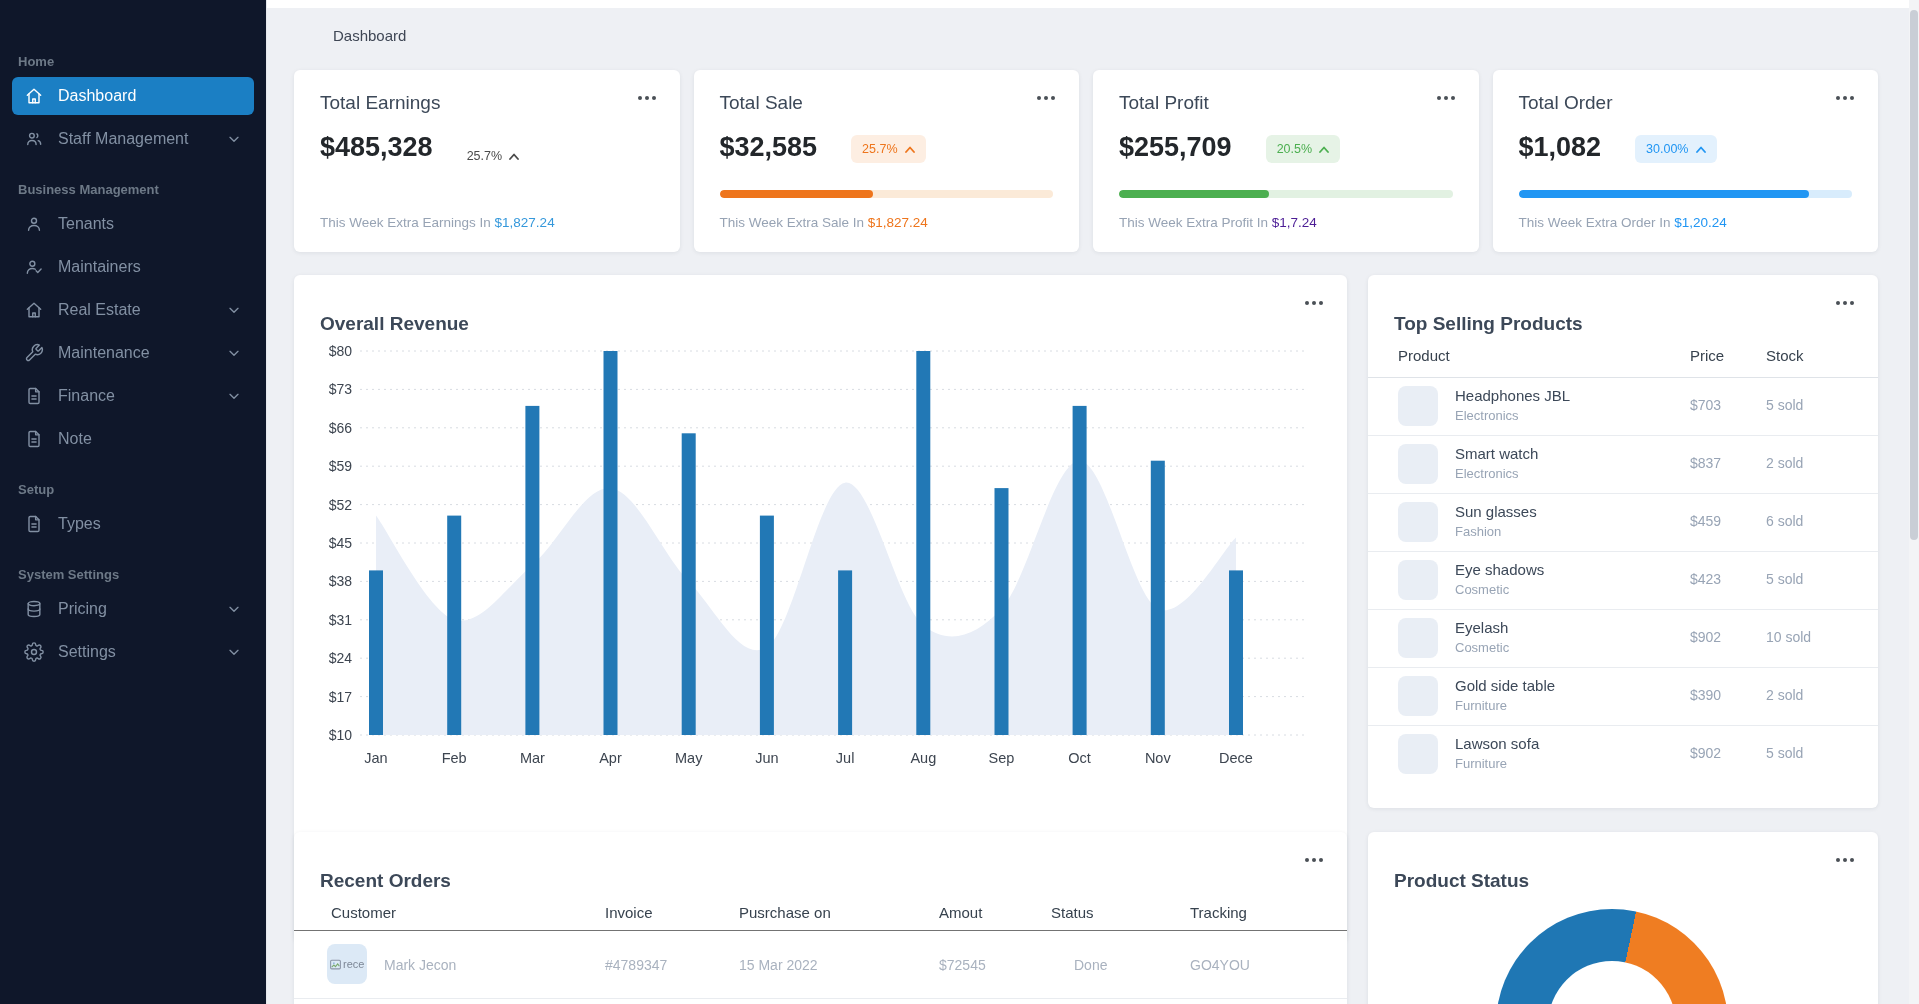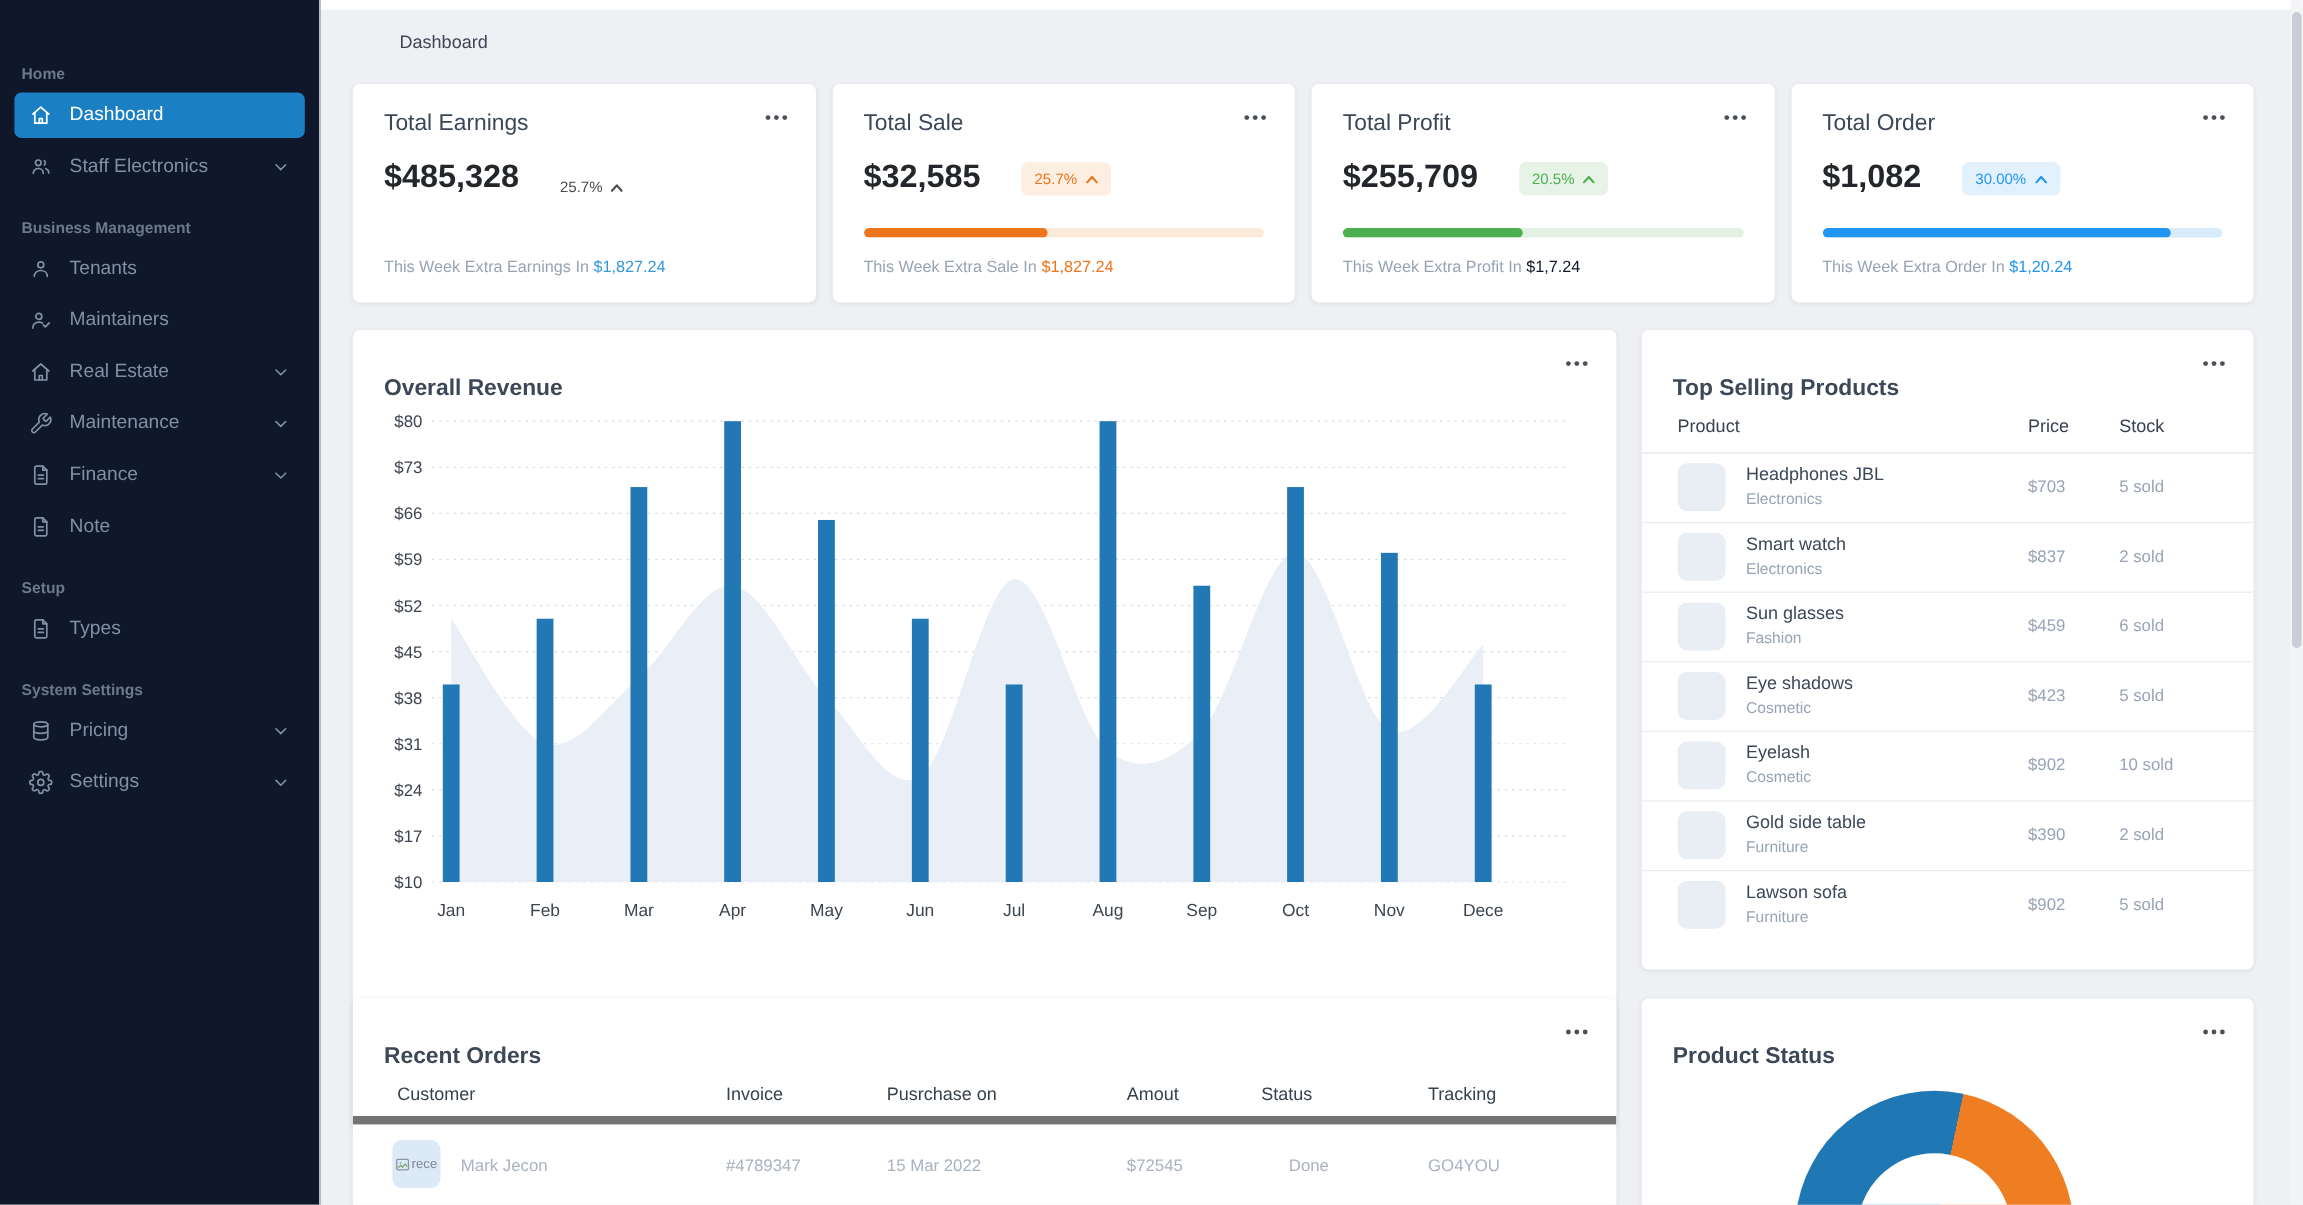--- a/index.html
+++ b/index.html
@@ -73,21 +73,21 @@
   .tsp-name{position:absolute;left:87px;top:9px;font-size:15px;color:#3c4858;}
   .tsp-cat{position:absolute;left:87px;top:30px;font-size:13px;color:#98a4b5;}
   .tsp-price{position:absolute;left:322px;top:19px;font-size:14px;color:#98a4b5;}
   .tsp-stock{position:absolute;left:398px;top:19px;font-size:14px;color:#98a4b5;}
 
   
   .ro-head{position:absolute;top:72px;left:0;right:0;height:26px;font-size:15px;color:#37424e;}
   .ro-head span{position:absolute;top:0;}
   .ro-rows{position:absolute;top:98px;left:0;right:0;}
   .ro-row{position:relative;height:67px;border-top:1px solid #e9ecf0;font-size:14px;color:#a9b2bf;}
-  .ro-row:first-child{border-top:7px solid #737373;}
+  .ro-row:first-child{border-top:1px solid #737373;}
   .ro-avatar{position:absolute;left:33px;top:13px;width:40px;height:40px;border-radius:8px;background:#dce9f6;
     overflow:hidden;display:flex;align-items:center;padding-left:2px;box-sizing:border-box;font-size:11px;color:#7d8796;white-space:nowrap;}
   .ro-avatar svg{width:13px;height:13px;flex:0 0 auto;margin-right:1px;}
   .ro-cell{position:absolute;top:26px;}
 
   
   .donut{position:absolute;left:128px;top:77px;width:232px;height:232px;border-radius:50%;}
   .donut::after{content:"";position:absolute;left:52px;top:52px;width:128px;height:128px;border-radius:50%;background:#fff;}
 
   
@@ -114,21 +114,21 @@
       </div>
       <div class="nav-item">
         <span class="nav-icon">
           <svg viewBox="0 0 24 24">
             <circle cx="9.5" cy="8" r="2.8"></circle>
             <path d="M4.5 18.5c0-3 2.2-4.8 5-4.8s5 1.8 5 4.8"></path>
             <path d="M15.5 5.8a2.8 2.8 0 0 1 0 4.4"></path>
             <path d="M17 14c2 .5 3 2 3 4.2"></path>
           </svg>
         </span>
-        <span>Staff Electronics</span>
+        <span>Staff Management</span>
         <span class="chev">
           <svg viewBox="0 0 24 24">
             <path d="M6 9.5l6 6 6-6"></path>
           </svg>
         </span>
       </div>
       <div class="section-label">Business Management</div>
       <div class="nav-item">
         <span class="nav-icon">
           <svg viewBox="0 0 24 24">
@@ -301,21 +301,21 @@
         <span class="value">$255,709</span>
         <span class="badge" style="background:#e6f3e6;color:#4caf50">20.5%<span class="chev-up">
               <svg viewBox="0 0 10 7">
                 <path d="M1 6l4-4.5L9 6"></path>
               </svg>
             </span></span>
       </div>
       <div class="progress" style="background:#e2f1e2">
          <div class="fill" style="width:45%;background:#4caf50"></div>
        </div>
-      <div class="note">This Week Extra Profit In <span style="color:#0f172a">$1,7.24</span></div>
+      <div class="note">This Week Extra Profit In <span style="color:#4c1d95">$1,7.24</span></div>
     </div>
       <div class="card">
       <div class="card-title">Total Order</div>
       <div class="ellipsis">
           <i></i>
           <i></i>
           <i></i>
         </div>
       <div class="value-row">
         <span class="value">$1,082</span>

